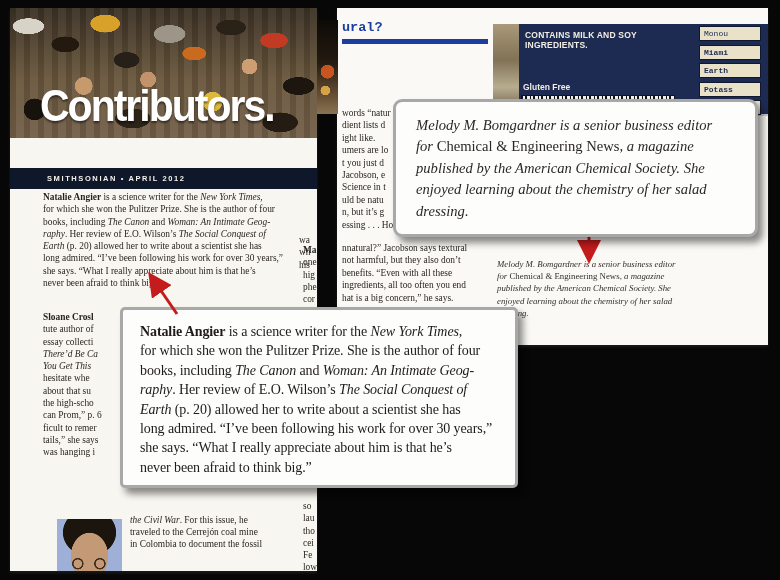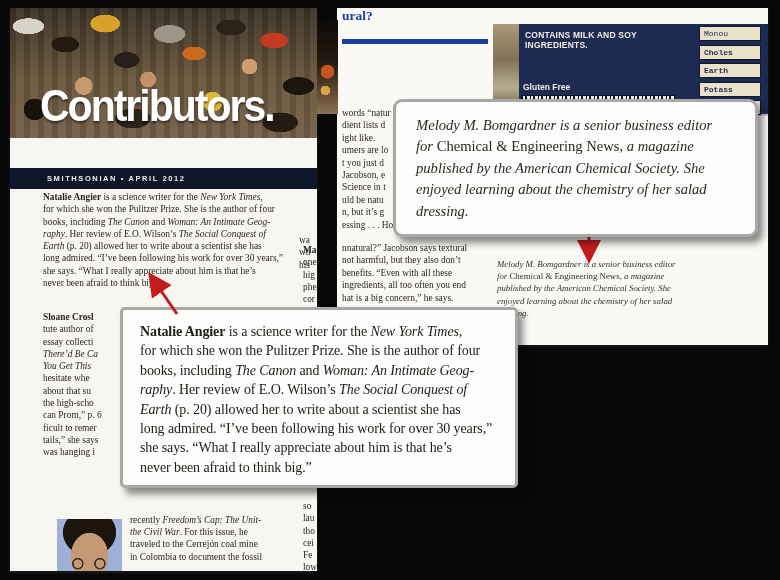--- a/index.html
+++ b/index.html
@@ -65,22 +65,22 @@
   #portrait{left:47px;top:511px;width:65px;height:52px;
     background:
       radial-gradient(circle 6px at 32% 86%, transparent 4px, #3d3020 4.5px 5.5px, transparent 6px),
       radial-gradient(circle 6px at 66% 86%, transparent 4px, #3d3020 4.5px 5.5px, transparent 6px),
       radial-gradient(ellipse 19px 24px at 50% 72%, #c49a76 97%, transparent),
       radial-gradient(ellipse 27px 24px at 50% 26%, #1c150d 97%, transparent),
       radial-gradient(ellipse 31px 30px at 50% 40%, #2a2012 65%, transparent 66%),
       #9fb0d8;}
 
   
-  #section-heading{left:5px;top:0;color:#1c3e9f;
-    font-family:Liberation Serif, serif;font-weight:bold;font-size:13.5px;}
+  #section-heading{left:5px;top:12px;color:#1c3e9f;
+    font-family:Liberation Mono, monospace;font-weight:bold;font-size:13.5px;}
   #heading-rule{left:5px;top:31px;width:146px;height:5px;background:#1c3e9f;}
   #rtop{left:5px;top:38px;}
   #rmid{left:5px;top:99px;line-height:12.4px;}
   #rbottom{left:5px;top:234px;line-height:12.4px;}
   #bio-small{left:160px;top:250px;width:205px;font-size:8.8px;line-height:12.2px;
     font-style:italic;color:#33302c;}
   #bio-small .s-r{font-style:normal;}
 
   
   #nutrition-label{left:156px;top:16px;width:270px;height:90px;background:#1d2a52;
@@ -155,21 +155,20 @@
       <div class="tl"><span class="s-r">about that su</span></div>
       <div class="tl"><span class="s-r">the high-scho</span></div>
       <div class="tl"><span class="s-r">can Prom,” p. 6</span></div>
       <div class="tl"><span class="s-r">ficult to remer</span></div>
       <div class="tl"><span class="s-r">tails,” she says</span></div>
       <div class="tl"><span class="s-r">was hanging i</span></div>
     </div>
 
 
   <div id="guy-wrap" class="abs bodytext">
-      <div class="tl"><span class="s-r">recently </span><span class="s-i">Freedom’s Cap: The Unit-</span></div>
       <div class="tl"><span class="s-i">the Civil War</span><span class="s-r">. For this issue, he</span></div>
       <div class="tl"><span class="s-r">traveled to the Cerrejón coal mine</span></div>
       <div class="tl"><span class="s-r">in Colombia to document the fossil</span></div>
     </div>
 
   <div id="portrait" class="abs"></div>
 
   <div id="col2-a" class="abs bodytext frag">
       <div class="tl">wa</div>
       <div class="tl">wh</div>
@@ -227,21 +226,21 @@
   <div id="nutrition-label" class="abs">
     <div id="label-shelf" class="abs"></div>
     <div id="label-contains" class="abs">
       <div>CONTAINS MILK AND SOY</div>
       <div>INGREDIENTS.</div>
     </div>
     <div id="label-gluten" class="abs">Gluten Free</div>
     <div id="label-barcode" class="abs"></div>
     <div id="facts-col" class="abs">
         <div class="tl">Monou</div>
-        <div class="tl">Choles</div>
+        <div class="tl">Miami</div>
         <div class="tl">Earth</div>
         <div class="tl">Potass</div>
         <div class="tl">Total C</div>
       </div>
   </div>
 
   <svg class="abs arrow-svg" style="left:241px;top:222px" width="24" height="32">
     <defs>
       <marker id="ah2" markerWidth="8" markerHeight="8" refX="4" refY="4" orient="auto">
         <polygon points="0,0 8,4 0,8" fill="#c41c1c"></polygon>

